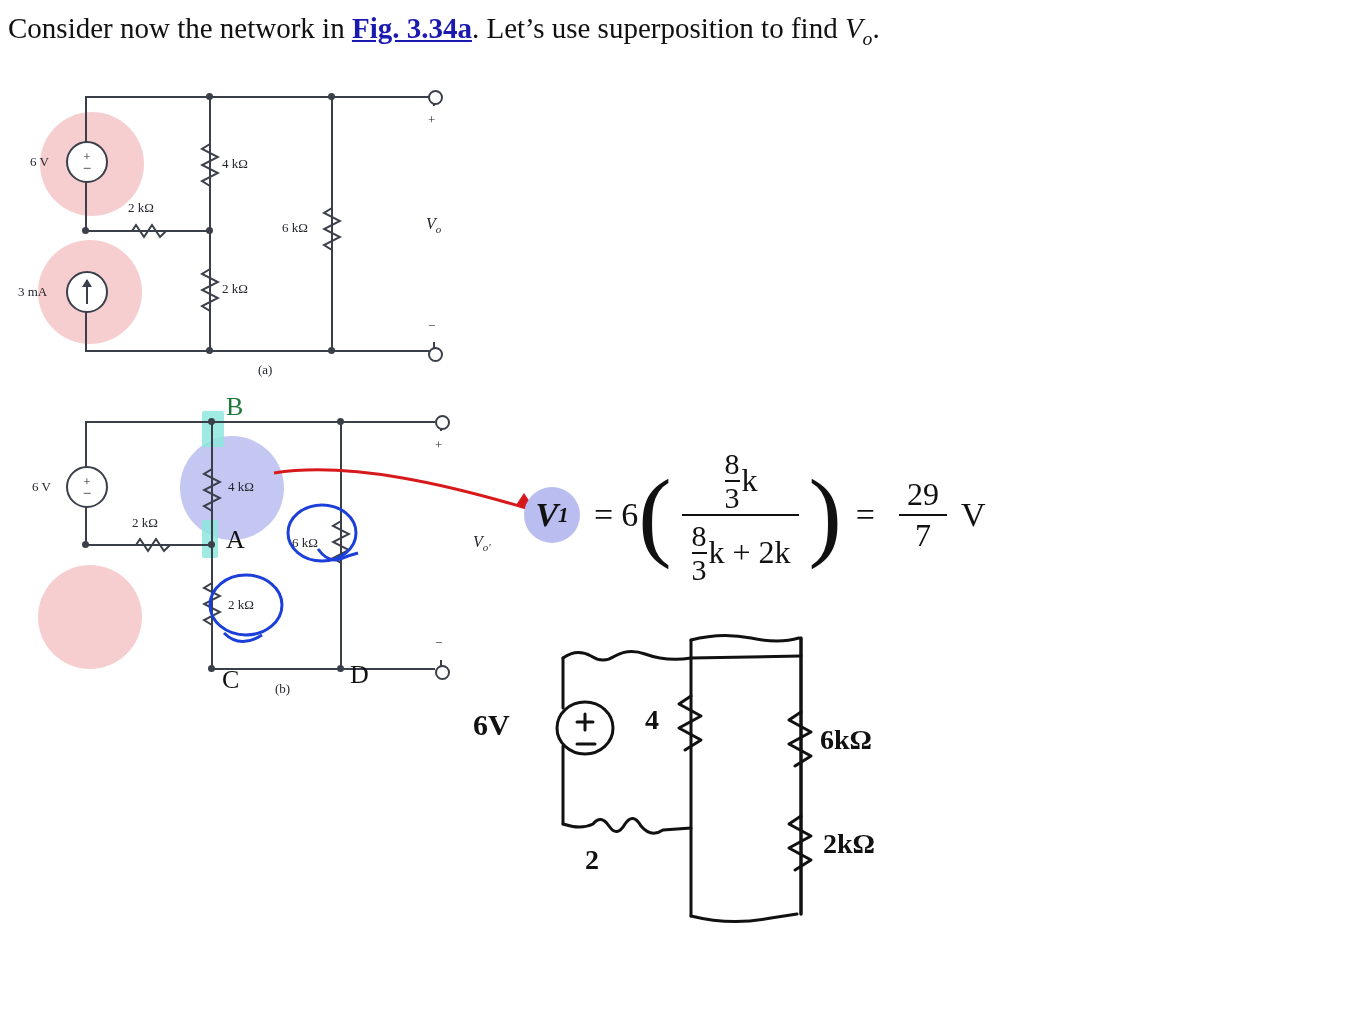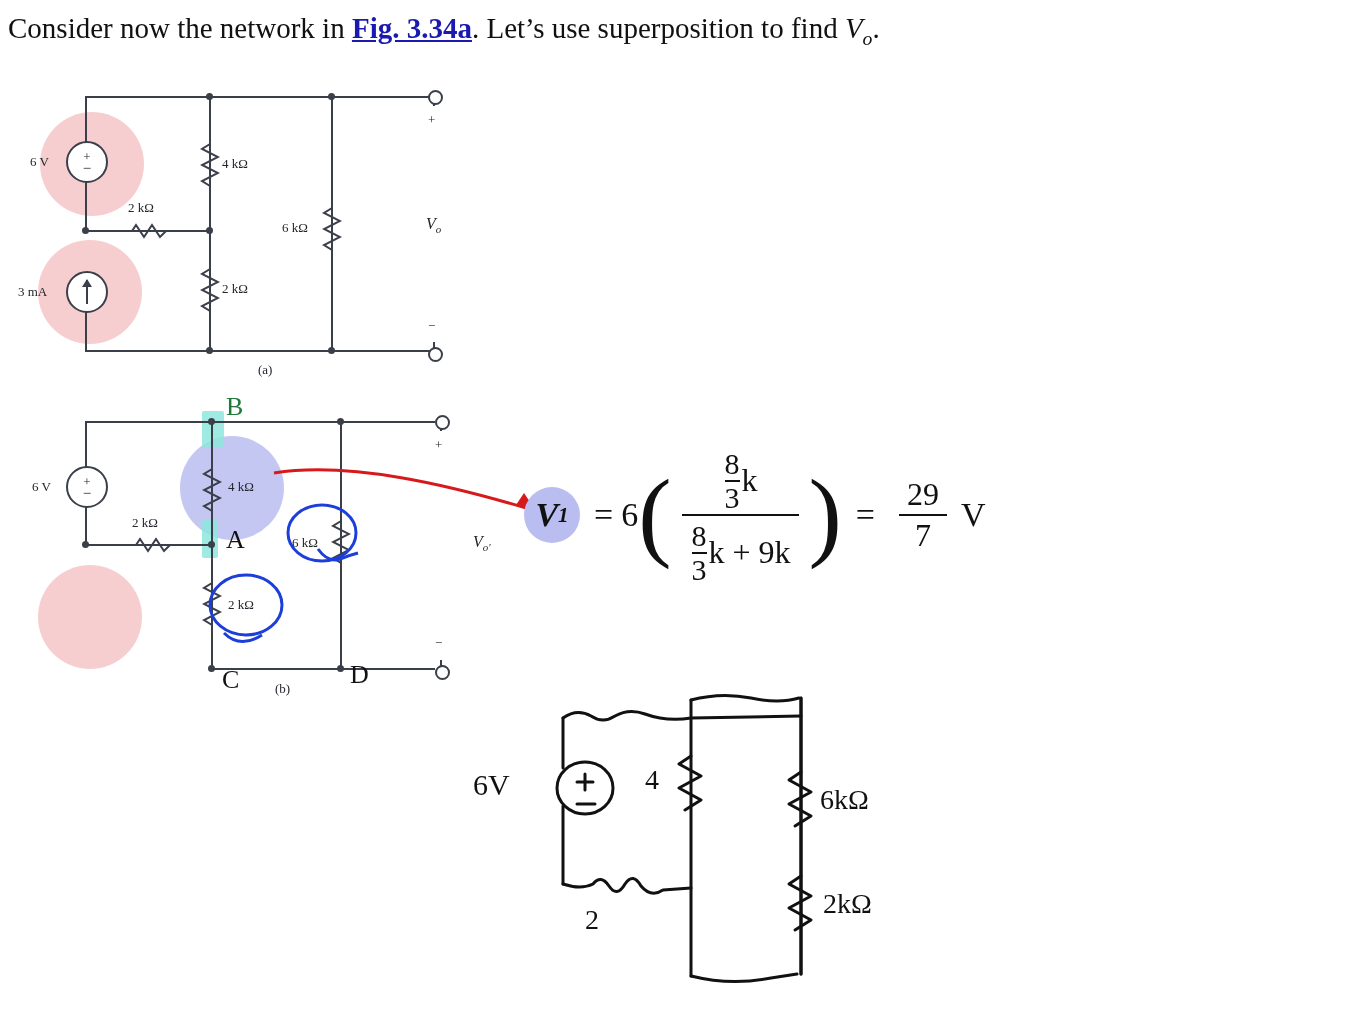--- a/index.html
+++ b/index.html
@@ -61,21 +61,21 @@
   .paren{font-size:100px;line-height:0.9;font-weight:300;}
   .frac{display:inline-flex;flex-direction:column;align-items:center;margin:0 10px;}
   .frac .num,.frac .den{padding:1px 8px;font-size:32px;white-space:nowrap;}
   .frac .bar{height:2px;background:#111;width:100%;}
   .sfrac{display:inline-flex;flex-direction:column;align-items:center;vertical-align:middle;margin:0 2px;}
   .sfrac .n,.sfrac .d{font-size:30px;line-height:1.05;}
   .sfrac .b{height:2px;background:#111;width:100%;}
   .inline-mix{display:inline-flex;align-items:center;}
 
   
-  .sketch{position:absolute;left:455px;top:676px;width:460px;height:330px;}
+  .sketch{position:absolute;left:455px;top:616px;width:460px;height:330px;font-weight:bold;}
   .sketch svg{display:block;}
   .sk-txt{position:absolute;color:#111;font-family:"Liberation Serif",serif;}
 
   .red-arrow{position:absolute;left:270px;top:455px;}
 </style>
 </head>
 <body>
 
 <div class="intro">
   <span>Consider now the network in </span><a class="fig-link" href="#">Fig. 3.34a</a><span>. Let’s use superposition to find </span><span class="ital">V</span><span class="sub">o</span><span>.</span>
@@ -263,21 +263,21 @@
         </span>
       </span>
       <span class="bar"></span>
       <span class="den">
         <span class="inline-mix">
           <span class="sfrac">
             <span class="n">8</span>
             <span class="b"></span>
             <span class="d">3</span>
           </span>
-          <span>k + 9k</span>
+          <span>k + 2k</span>
         </span>
       </span>
     </span>
     <span class="paren">)</span>
     <span style="margin:0 14px;">=</span>
     <span class="frac">
       <span class="num">29</span>
       <span class="bar"></span>
       <span class="den">7</span>
     </span>

